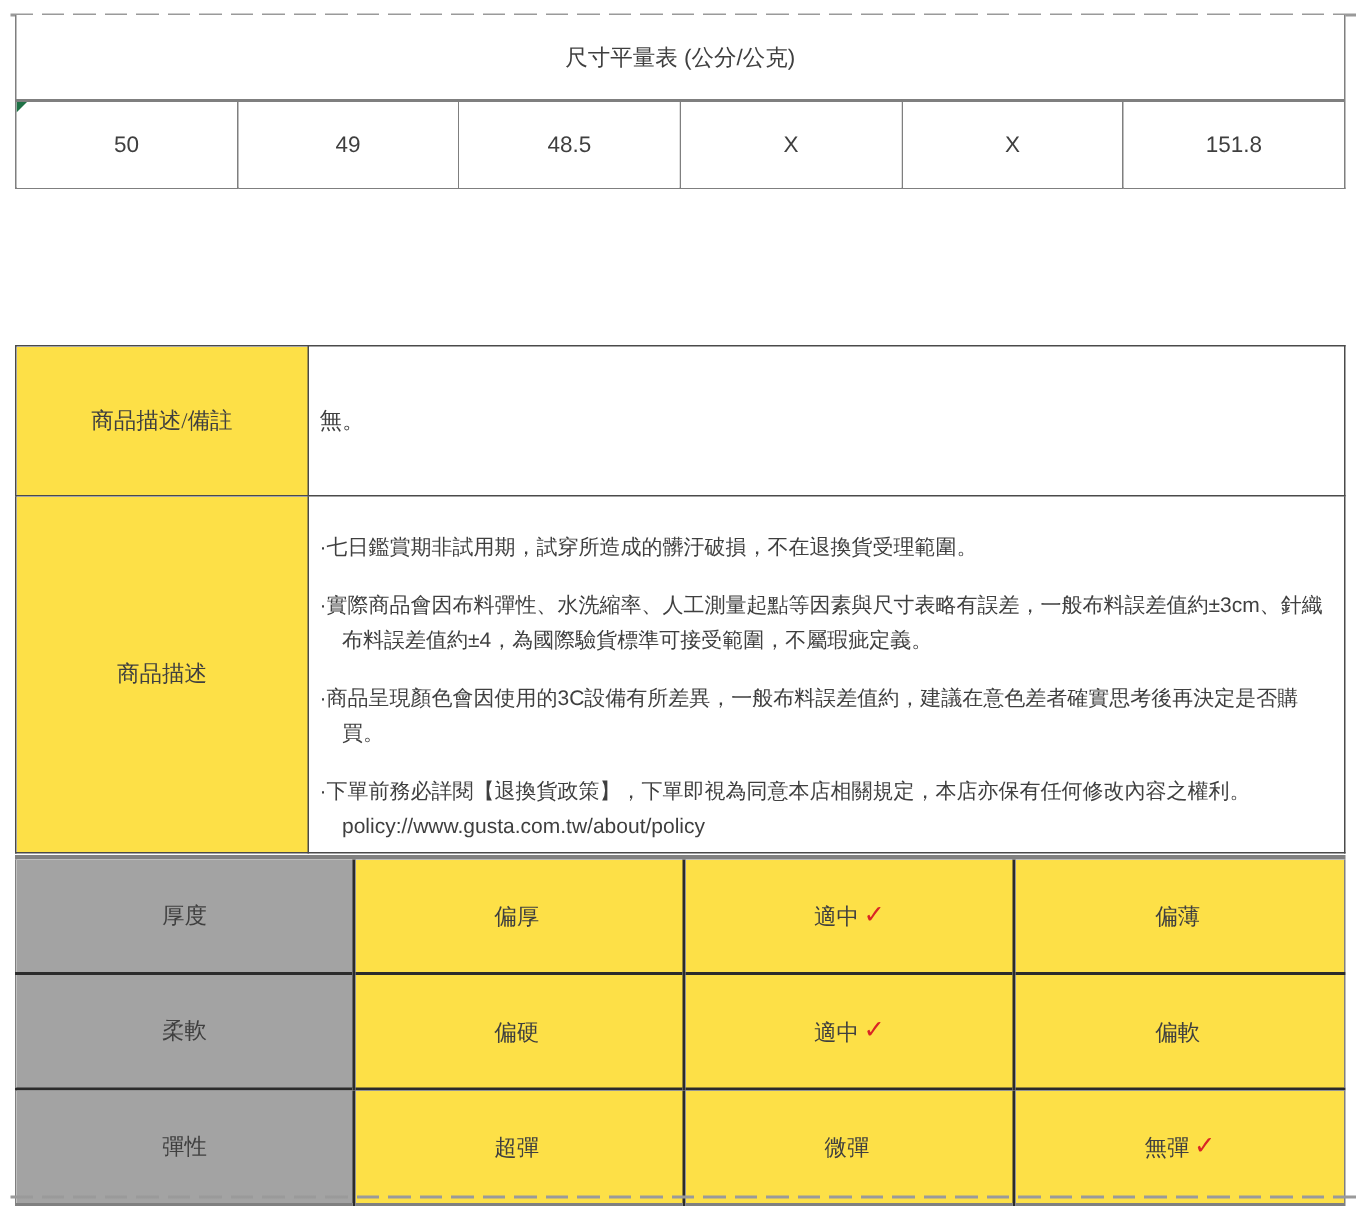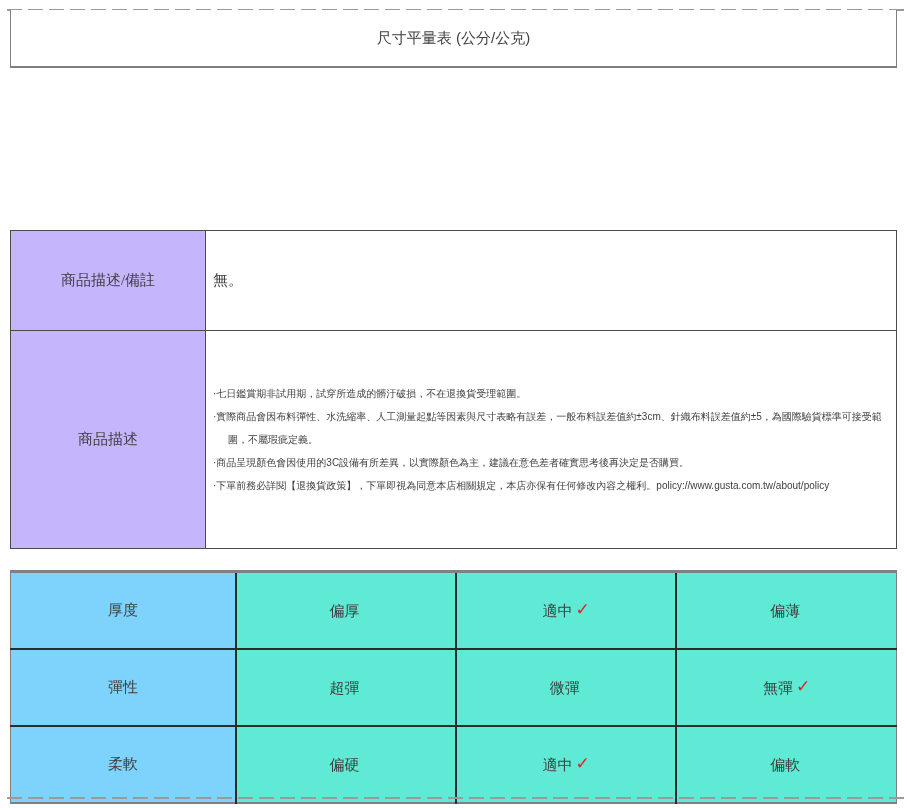--- a/index.html
+++ b/index.html
@@ -36,103 +36,114 @@
   .size-table .val-cell{height:55px;background:#ffffff;position:relative;}
   .corner-marker{
     position:absolute;top:0;left:0;width:0;height:0;
     border-top:7px solid #1e7145;border-right:7px solid transparent;
   }
 
   
   .info-table{position:absolute;left:10px;top:230px;width:887px;}
   .info-table td{border:1px solid #4a4a4a;vertical-align:middle;}
   .info-table .label-cell{
-    width:192px;background:#c4b5fd;text-align:center;font-family:Liberation Serif, serif;
+    width:192px;background:#fde047;text-align:center;font-family:Liberation Serif, serif;
   }
   .info-table .desc-row .label-cell,
   .info-table .desc-row .content-cell{height:87px;}
   .info-table .notes-row .label-cell,
   .info-table .notes-row .content-cell{height:205px;}
   .info-table .content-cell{
     background:#ffffff;text-align:left;padding:6px 10px 6px 7px;
   }
   .notes-list{display:flex;flex-direction:column;justify-content:center;height:100%;}
   .note-line{
-    font-size:10px;line-height:23px;
-    padding-left:15px;text-indent:-15px;
+    font-size:14px;line-height:23px;
+    padding-left:15px;text-indent:-15px;margin-top:16px;
   }
 
   
   .attr-table{position:absolute;left:10px;top:570px;width:887px;}
   .attr-table{border-top:3px solid #808080;border-bottom:2px solid #808080;}
   .attr-table td{
     border:1px solid #7f7f7f;text-align:center;vertical-align:middle;height:73px;
   }
   .attr-table td + td{border-left:2px solid #2b2b2b;}
   .attr-table tr + tr td{border-top:2px solid #2b2b2b;}
-  .attr-table .label-cell{width:222px;background:#7dd3fc;}
-  .attr-table .opt-cell{background:#5eead4;}
+  .attr-table .label-cell{width:222px;background:#a3a3a3;}
+  .attr-table .opt-cell{background:#fde047;}
   .check{
     color:#d92525;font-weight:700;font-style:italic;
     font-size:17px;margin-left:3px;position:relative;top:-1px;
   }
 </style>
 </head>
 <body>
 
 <div class="page">
 
   <div class="dash-line dash-top"></div>
 
   <table class="size-table">
     <tbody>
         <tr>
       <td class="title-cell" colspan="6">尺寸平量表 (公分/公克)</td>
     </tr>
+    <tr>
+      <td class="val-cell">
+        <span class="corner-marker"></span>
+        <span>50</span>
+      </td>
+      <td class="val-cell">49</td>
+      <td class="val-cell">48.5</td>
+      <td class="val-cell">X</td>
+      <td class="val-cell">X</td>
+      <td class="val-cell">151.8</td>
+    </tr>
   </tbody>
     </table>
 
   <table class="info-table">
     <tbody>
         <tr class="desc-row">
       <td class="label-cell">商品描述/備註</td>
       <td class="content-cell">無。</td>
     </tr>
     <tr class="notes-row">
       <td class="label-cell">商品描述</td>
       <td class="content-cell">
         <div class="notes-list">
           <div class="note-line">·七日鑑賞期非試用期，試穿所造成的髒汙破損，不在退換貨受理範圍。</div>
-          <div class="note-line">·實際商品會因布料彈性、水洗縮率、人工測量起點等因素與尺寸表略有誤差，一般布料誤差值約±3cm、針織布料誤差值約±5，為國際驗貨標準可接受範圍，不屬瑕疵定義。</div>
-          <div class="note-line">·商品呈現顏色會因使用的3C設備有所差異，以實際顏色為主，建議在意色差者確實思考後再決定是否購買。</div>
+          <div class="note-line">·實際商品會因布料彈性、水洗縮率、人工測量起點等因素與尺寸表略有誤差，一般布料誤差值約±3cm、針織布料誤差值約±4，為國際驗貨標準可接受範圍，不屬瑕疵定義。</div>
+          <div class="note-line">·商品呈現顏色會因使用的3C設備有所差異，一般布料誤差值約，建議在意色差者確實思考後再決定是否購買。</div>
           <div class="note-line"><span>·下單前務必詳閱【退換貨政策】，下單即視為同意本店相關規定，本店亦保有任何修改內容之權利。</span><span>policy://www.gusta.com.tw/about/policy</span></div>
         </div>
       </td>
     </tr>
   </tbody>
     </table>
 
   <table class="attr-table">
     <tbody>
         <tr>
       <td class="label-cell">厚度</td>
       <td class="opt-cell"><span>偏厚</span><span class="check"></span></td>
       <td class="opt-cell"><span>適中</span><span class="check">✓</span></td>
       <td class="opt-cell"><span>偏薄</span><span class="check"></span></td>
     </tr>
     <tr>
+      <td class="label-cell">柔軟</td>
+      <td class="opt-cell"><span>偏硬</span><span class="check"></span></td>
+      <td class="opt-cell"><span>適中</span><span class="check">✓</span></td>
+      <td class="opt-cell"><span>偏軟</span><span class="check"></span></td>
+    </tr>
+    <tr>
       <td class="label-cell">彈性</td>
       <td class="opt-cell"><span>超彈</span><span class="check"></span></td>
       <td class="opt-cell"><span>微彈</span><span class="check"></span></td>
       <td class="opt-cell"><span>無彈</span><span class="check">✓</span></td>
-    </tr>
-    <tr>
-      <td class="label-cell">柔軟</td>
-      <td class="opt-cell"><span>偏硬</span><span class="check"></span></td>
-      <td class="opt-cell"><span>適中</span><span class="check">✓</span></td>
-      <td class="opt-cell"><span>偏軟</span><span class="check"></span></td>
     </tr>
   </tbody>
     </table>
 
   <div class="dash-line dash-bottom"></div>
 
 </div>
 
 </body></html>

